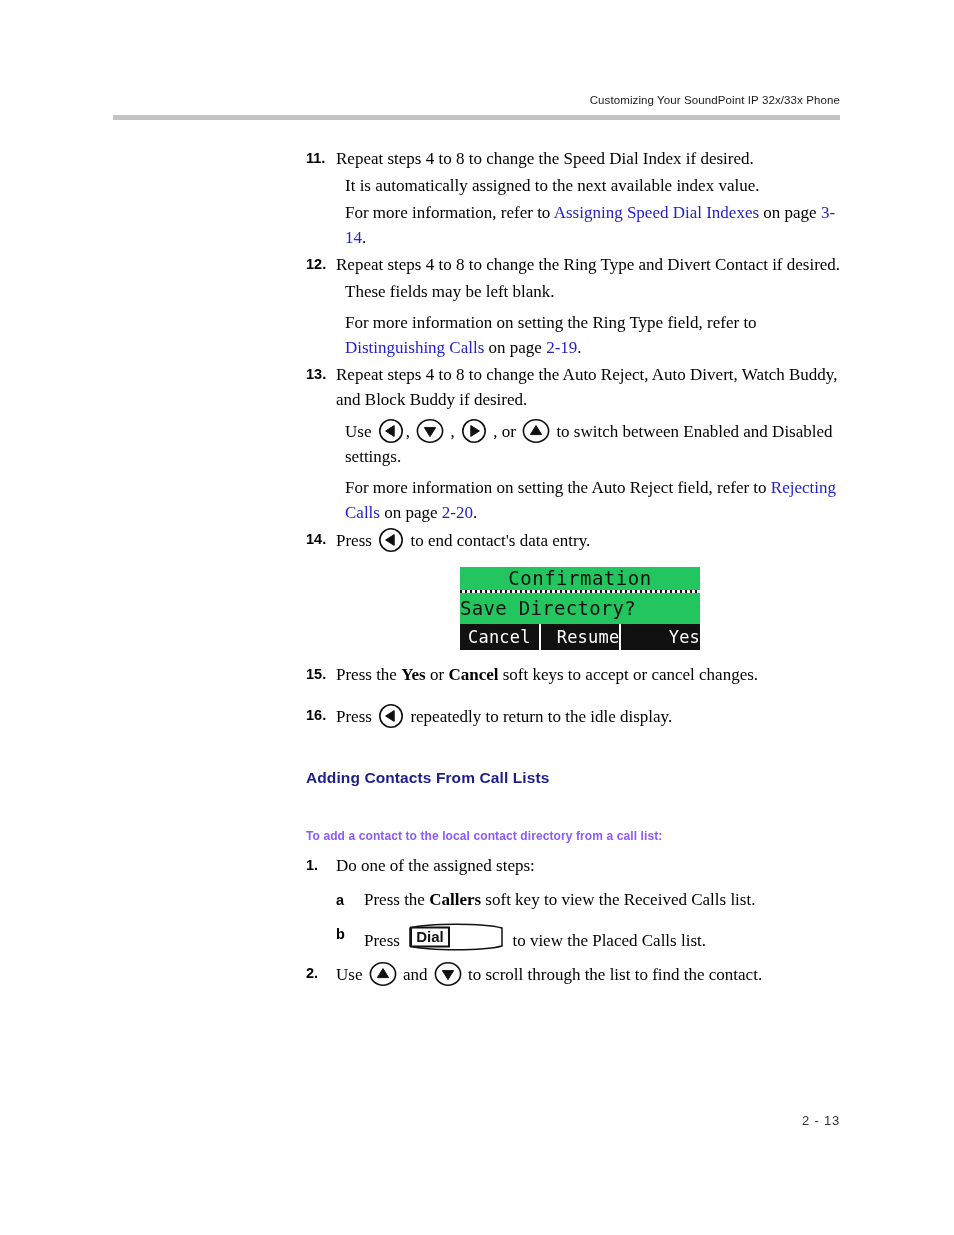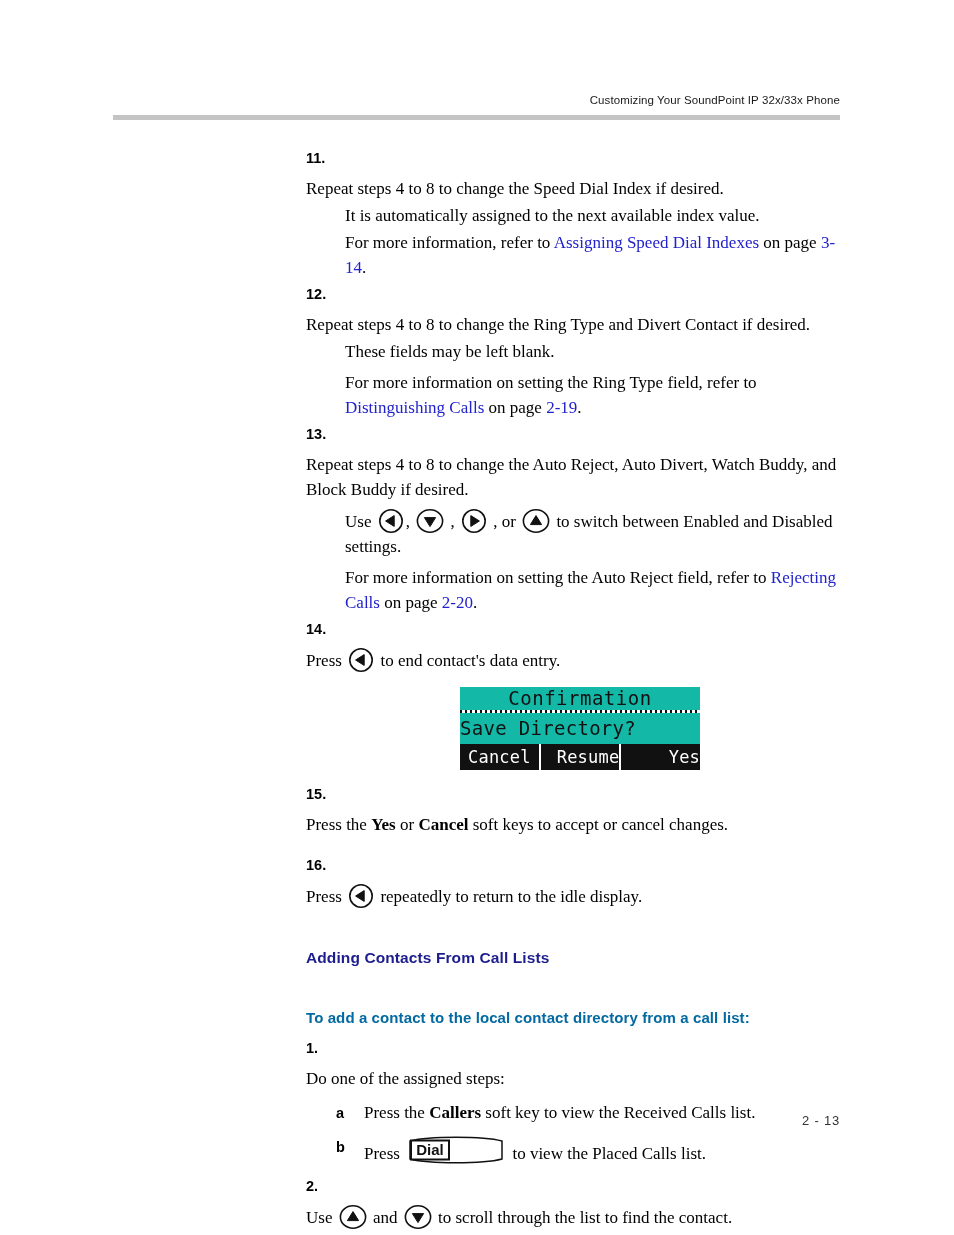--- a/index.html
+++ b/index.html
@@ -44,21 +44,20 @@
     left: 306px;
     top: 146px;
     width: 548px;
   }
 
   
   .step {
     display: flex;
     align-items: flex-start;
     margin-bottom: 2px;
-    flex-direction: column;
   }
   .step-num {
     font-family: "Liberation Sans", sans-serif;
     font-weight: bold;
     font-size: 14.5px;
     line-height: 25px;
     width: 30px;
     flex: 0 0 30px;
     text-align: left;
     color: #000;
@@ -100,21 +99,21 @@
 
   
   .lcd-wrap {
     margin-top: 14px;
     margin-bottom: 12px;
     display: flex;
     justify-content: center;
   }
   .lcd {
     width: 240px;
-    background: #14b8a6;
+    background: #22c55e;
     font-family: "DejaVu Sans Mono", monospace;
     position: relative;
   }
   .lcd-title {
     text-align: center;
     font-size: 19px;
     letter-spacing: 0.5px;
     line-height: 22px;
     color: #111;
     font-family: "DejaVu Sans Mono", monospace;
@@ -160,22 +159,22 @@
     font-weight: bold;
     font-size: 15.5px;
     color: #1d1d8e;
     margin-top: 40px;
     margin-bottom: 0;
     letter-spacing: 0.1px;
   }
   .sub-heading {
     font-family: "Liberation Sans", sans-serif;
     font-weight: bold;
-    font-size: 15px;
-    color: #0369a1;
+    font-size: 12px;
+    color: #8b5cf6;
     margin-top: 42px;
     margin-bottom: 10px;
     letter-spacing: 0.1px;
   }
 
   
   .substep {
     display: flex;
     align-items: flex-start;
     margin-left: 30px;

